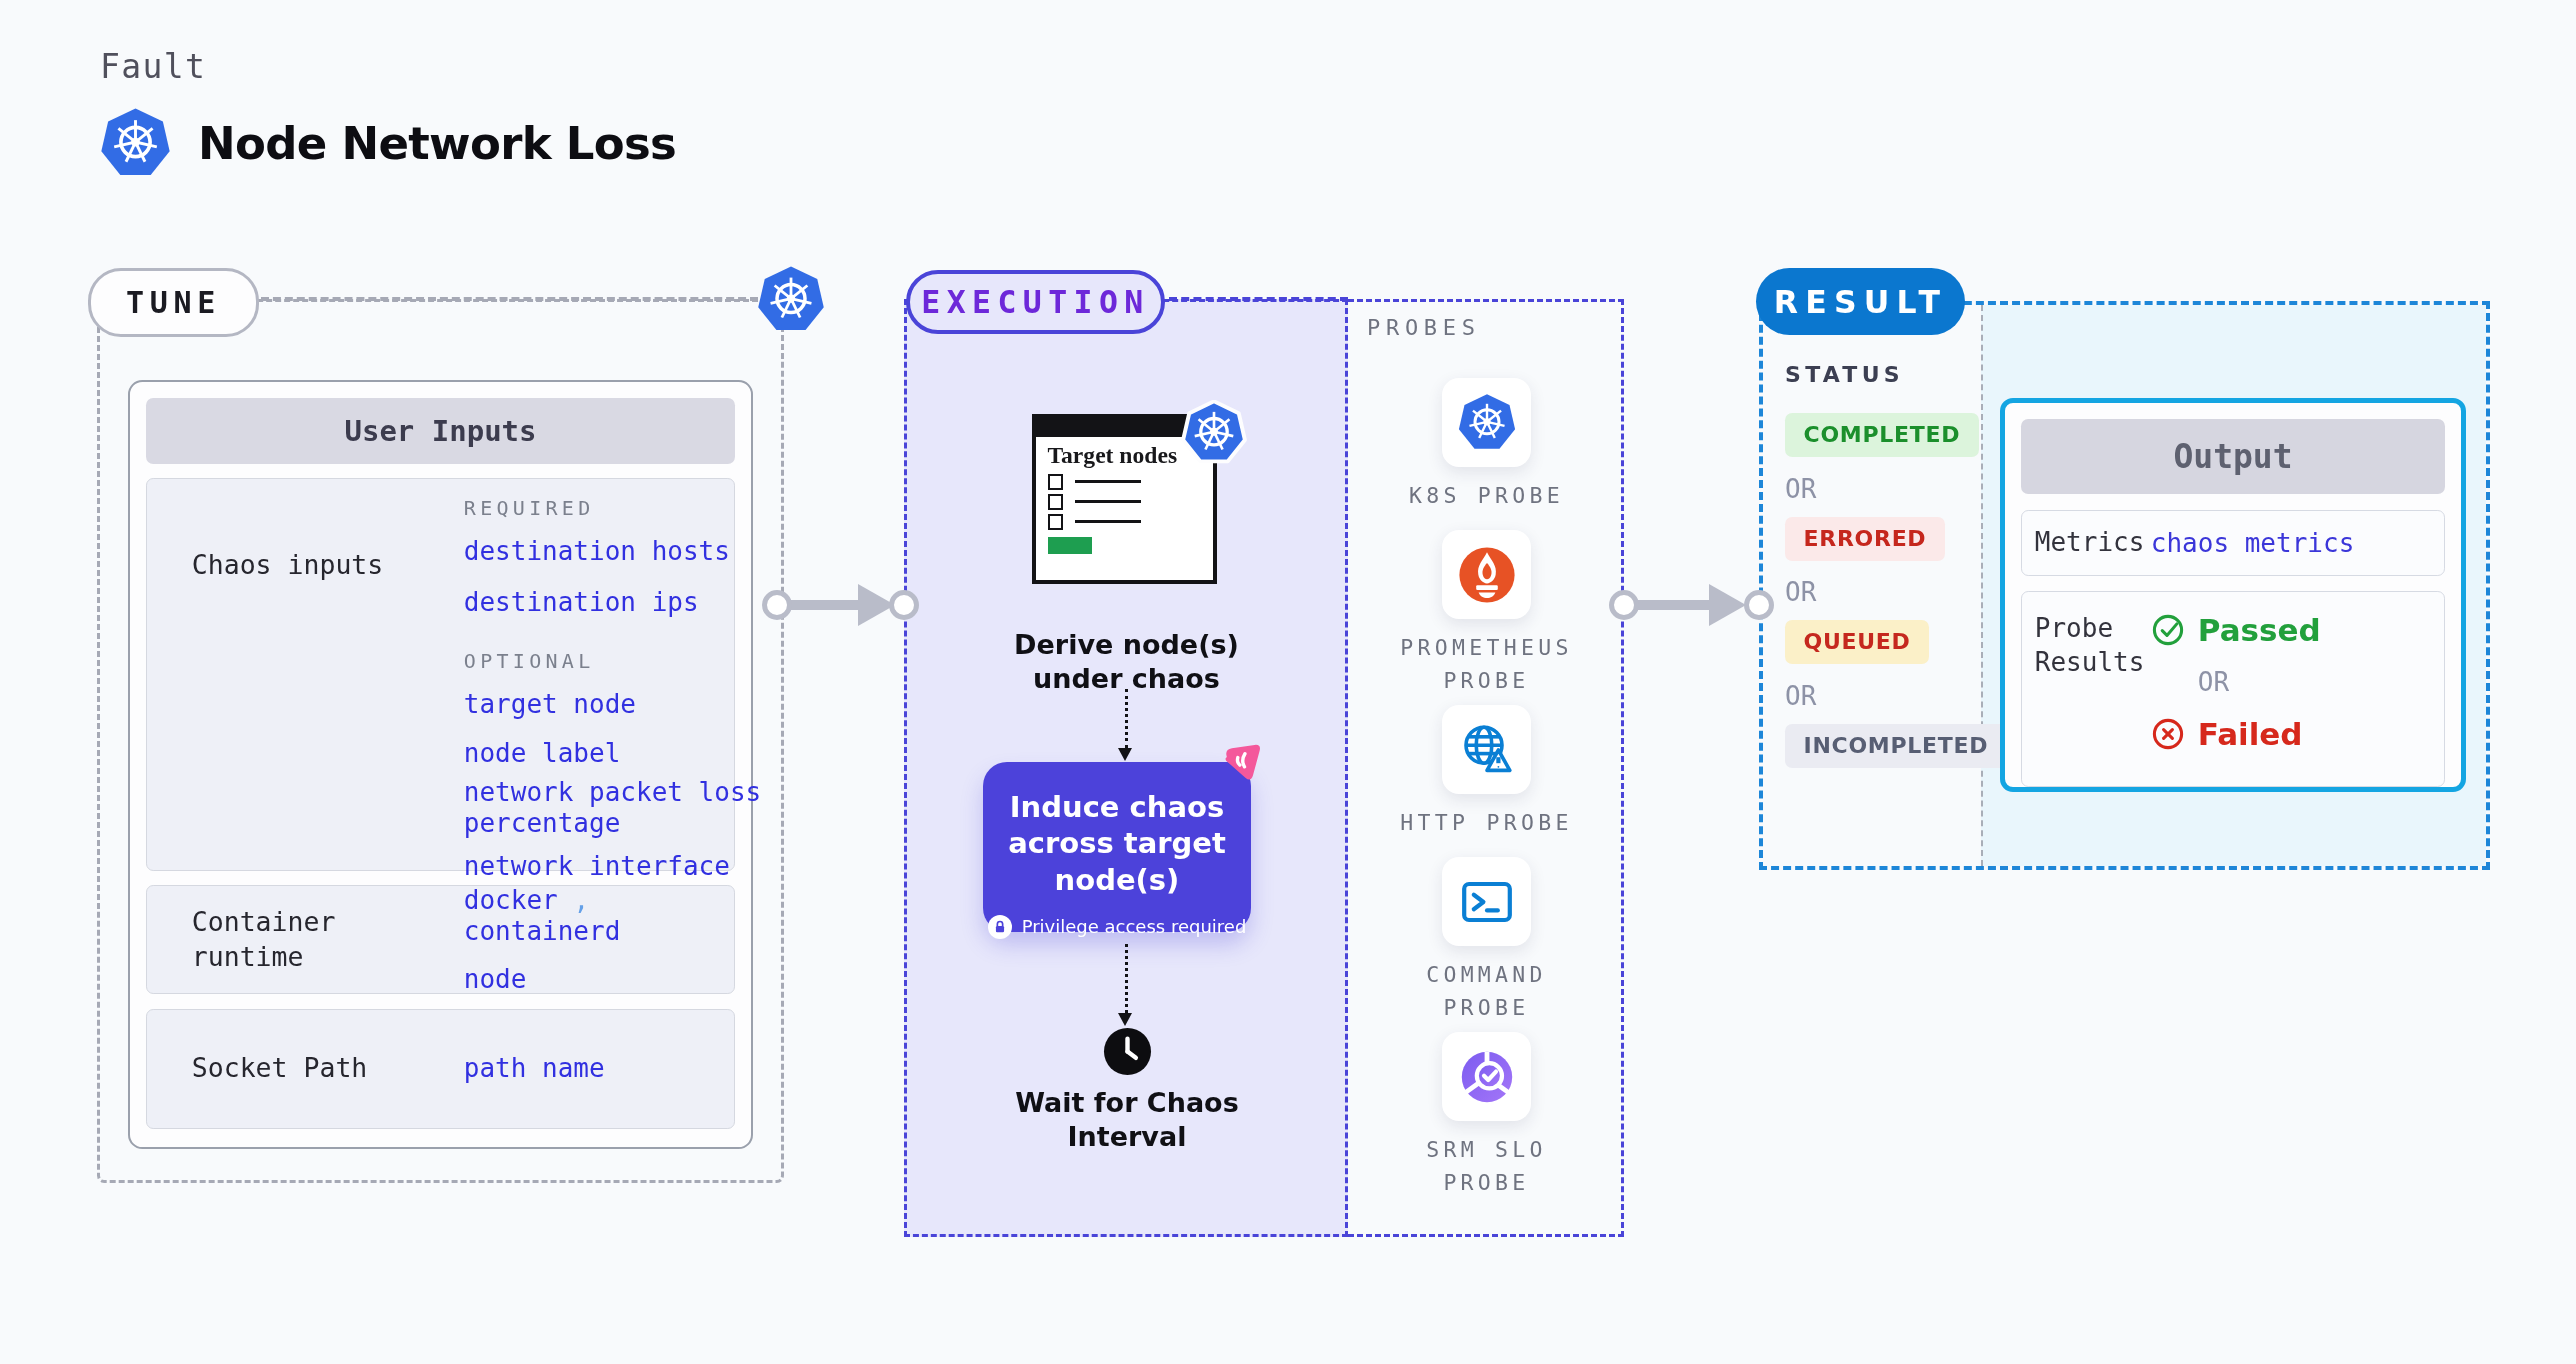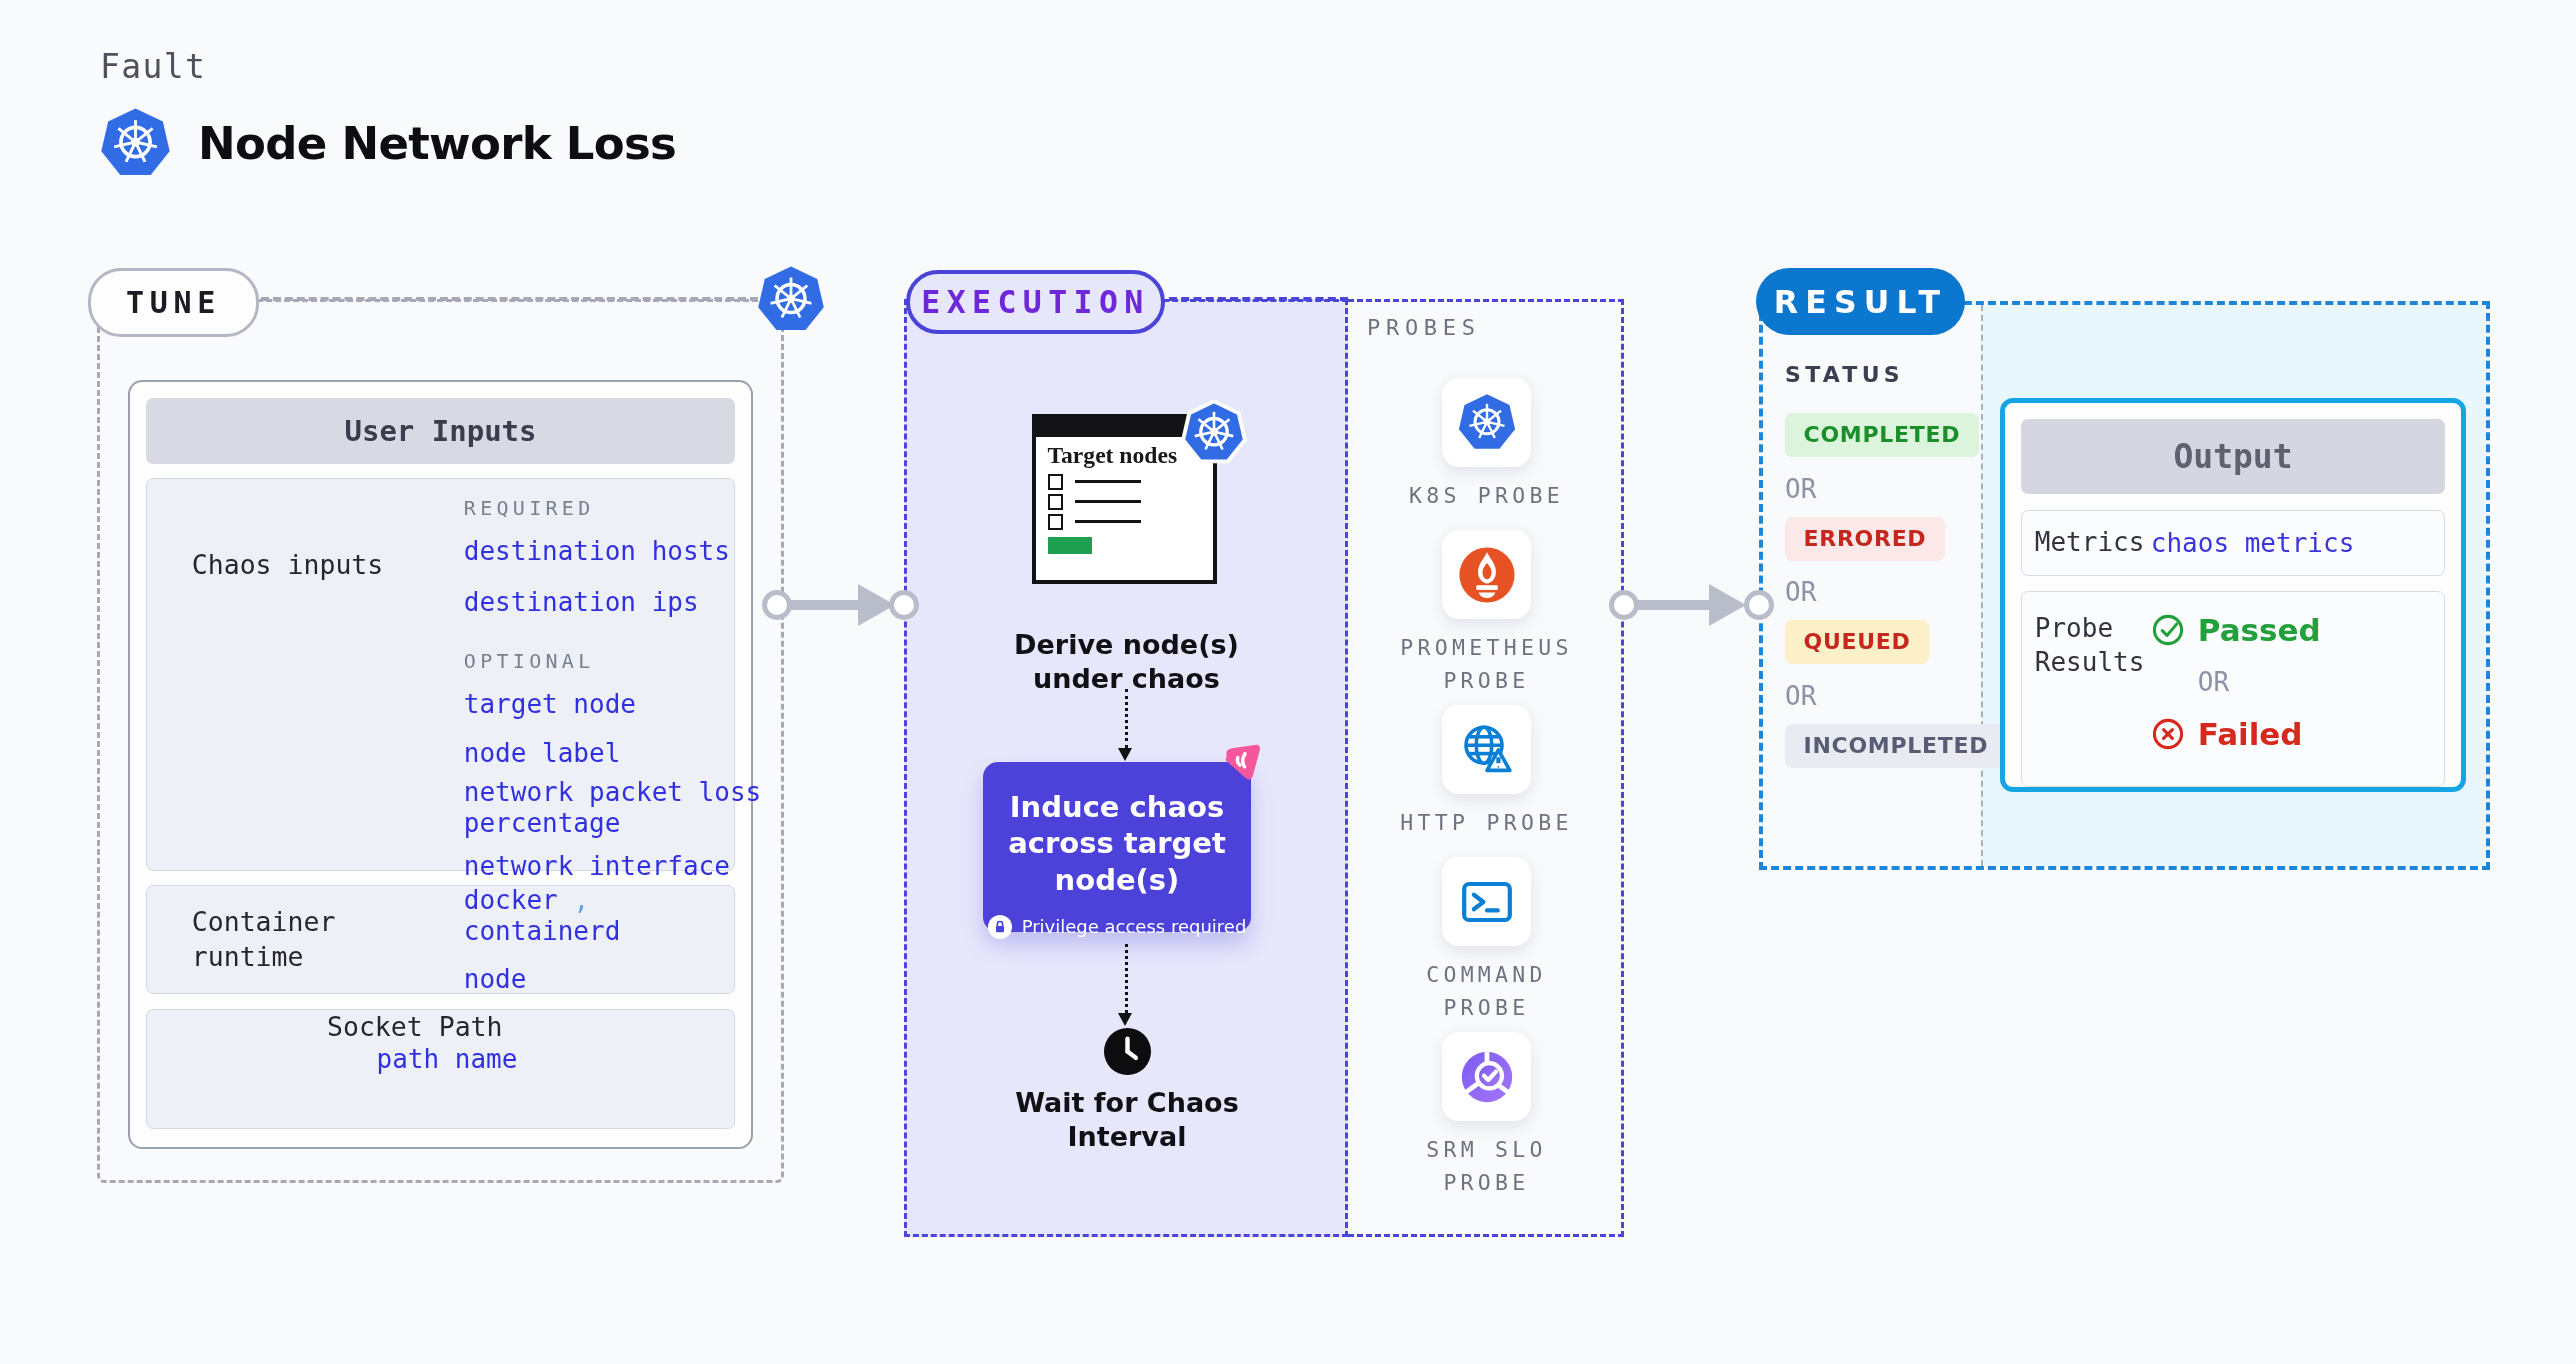--- a/index.html
+++ b/index.html
@@ -22,21 +22,21 @@
   .k8s-tune{left:756px;top:265px;width:70px;height:70px;z-index:3;}
 
   .ui-card{left:128px;top:380px;width:625px;height:769px;background:#fdfdfe;border:2.9px solid #9aa0ac;
            border-radius:14.3px;padding:15.8px;box-sizing:border-box;}
   .ui-header{height:66px;background:#d9d9e3;border-radius:7.2px;display:flex;align-items:center;justify-content:center;
              font-size:29px;font-weight:bold;color:#3c3c4e;margin-bottom:14.3px;}
   .ui-section{background:#eef0f7;border:1.4px solid #d5d8e0;border-radius:7.2px;display:flex;
               box-sizing:border-box;padding-left:13px;}
   .sec1{height:393px;margin-bottom:14.3px;}
   .sec2{height:109px;margin-bottom:14.3px;align-items:center;}
-  .sec3{height:120px;align-items:center;flex-direction:column;}
+  .sec3{height:120px;align-items:center;}
   .ui-label{width:272px;flex:none;font-size:26.5px;color:#26262e;line-height:1.3;margin-left:32px;}
   .w250{width:179px;}
   .sec1 .ui-label{padding-top:69px;}
   .val-col{width:330px;padding-top:17px;}
   .cap{font-size:20px;letter-spacing:4.3px;color:#7b808d;}
   .cap.opt{margin-top:31.5px;}
   .link{font-size:26px;color:#3130e0;line-height:1.18;}
   .mt22{margin-top:15.8px;}.mt28{margin-top:20px;}.mt24{margin-top:17px;}
   .mt12{margin-top:8.6px;}.mt18{margin-top:13px;}.mt26{margin-top:18.6px;}
   .wrap445{width:319px;}
@@ -64,21 +64,21 @@
   .tn-check{width:15.8px;height:15.8px;border:2.9px solid #131316;box-sizing:border-box;flex:none;}
   .tn-line{width:66px;height:2.9px;background:#131316;}
   .tn-bar{margin:7.2px 0 0 11.5px;width:44px;height:17px;background:#1e9e50;}
 
   .derive{left:987px;top:628px;width:279px;text-align:center;font-family:"DejaVu Sans",sans-serif;
           font-weight:bold;font-size:27px;line-height:1.25;color:#101015;}
   .vdot{width:0;border-left:3.6px dotted #131316;}
   .vhead{width:0;height:0;border-left:7.9px solid transparent;border-right:7.9px solid transparent;
          border-top:13px solid #131316;}
 
-  .induce{left:983px;top:762px;width:268px;height:170px;background:#4c42da;border-radius:15px;color:#fff;
+  .induce{left:983px;top:762px;width:268px;height:170px;background:#4c42da;border-radius:24px;color:#fff;
           text-align:center;box-shadow:0 13px 21.5px rgba(76,66,218,.25);}
   .induce-title{padding-top:27px;font-family:"DejaVu Sans",sans-serif;font-weight:bold;font-size:29px;line-height:1.25;}
   .induce-note{margin-top:17px;display:flex;align-items:center;justify-content:center;gap:10px;
                font-family:"DejaVu Sans",sans-serif;font-size:18px;}
   .lock-circle{width:24px;height:24px;flex:none;}
   .litmus{position:absolute;right:-11.5px;top:-20px;width:42px;height:42px;}
 
   .clock{left:1103px;top:1027px;width:49px;height:49px;}
   .wait{left:1003px;top:1086px;width:248px;text-align:center;font-family:"DejaVu Sans",sans-serif;
         font-weight:bold;font-size:27px;line-height:1.25;color:#101015;}

